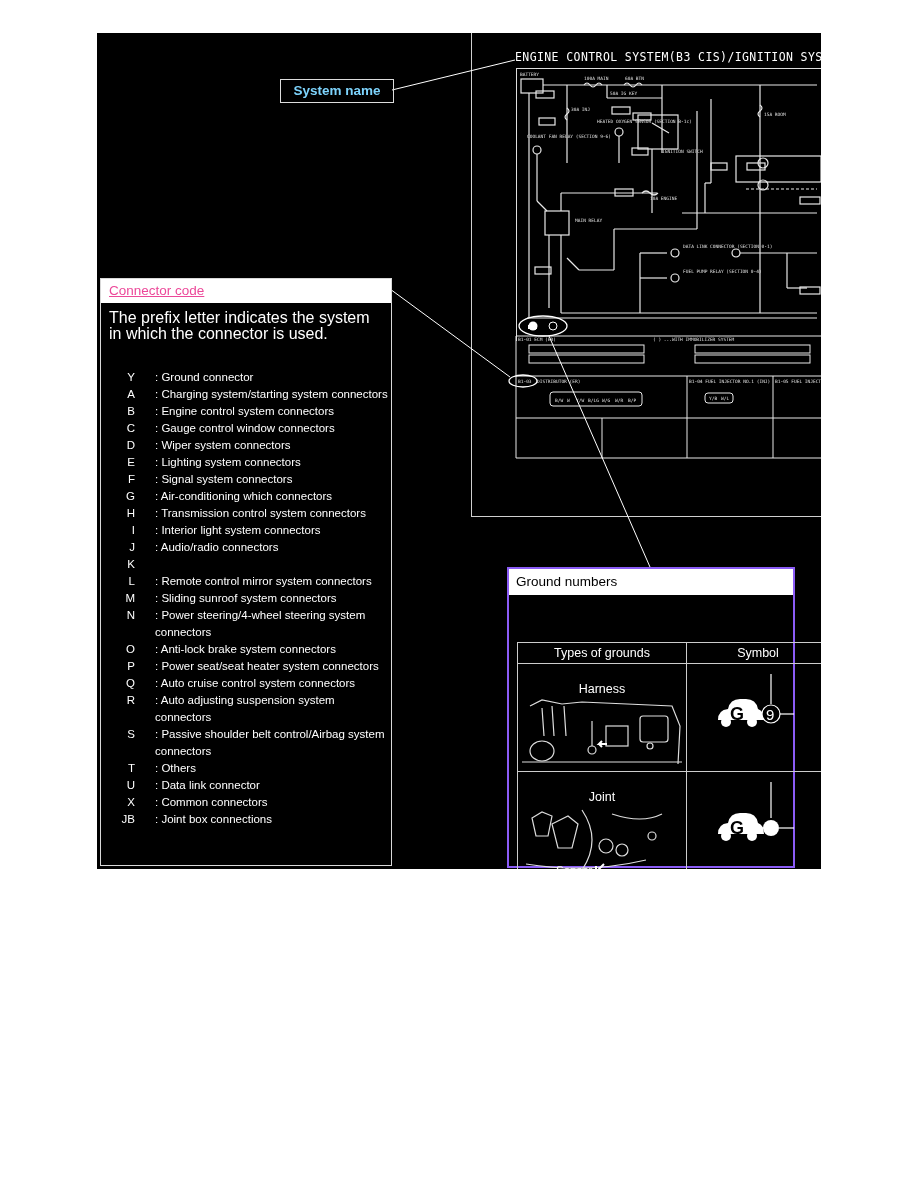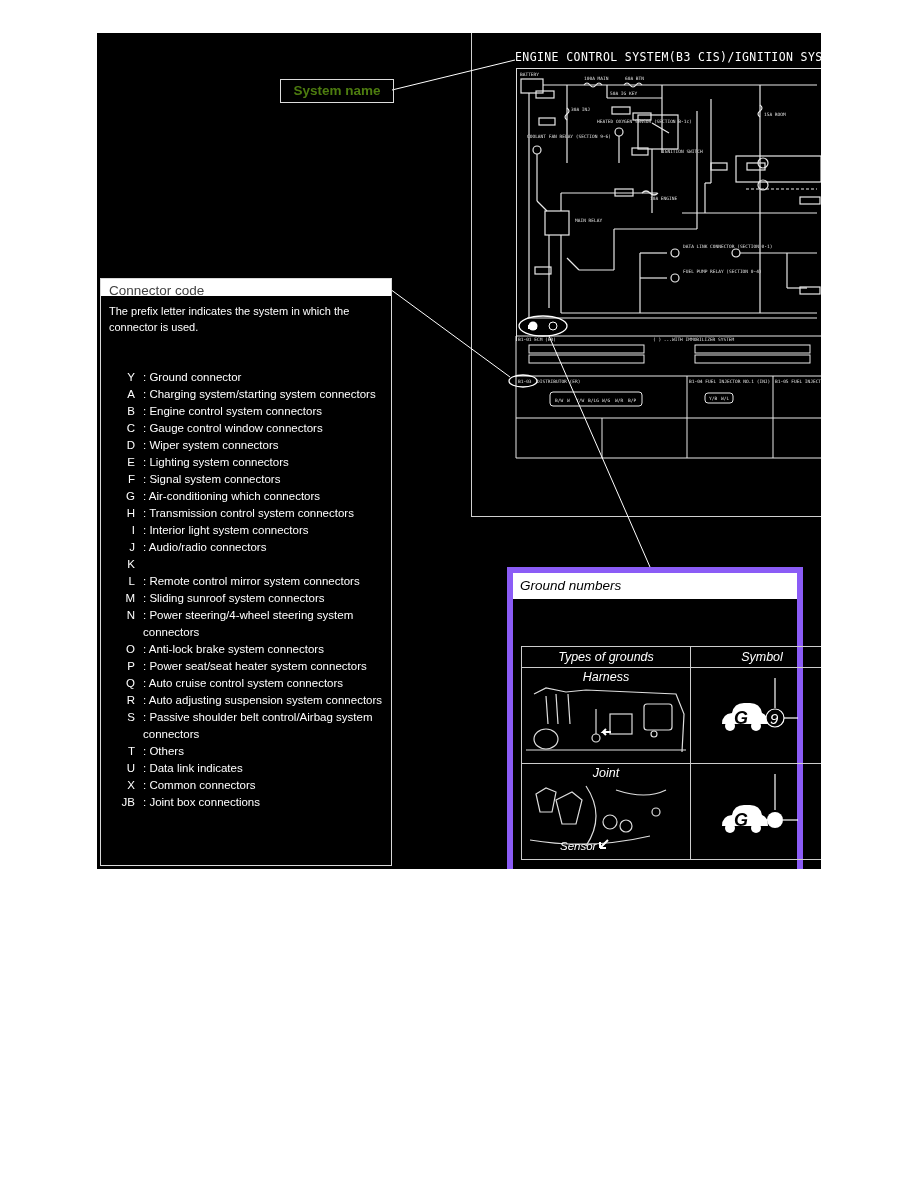--- a/index.html
+++ b/index.html
@@ -7,38 +7,38 @@
   .panel { position: absolute; left: 97px; top: 33px; width: 724px; height: 836px; background: #000; overflow: hidden; }
   .abs { position: absolute; }
   .mono { font-family: "DejaVu Sans Mono", "Liberation Mono", monospace; }
 
   
   .schem-frame { left: 374px; top: 0; width: 360px; height: 483px; border-left: 1px solid #cfcfcf; border-bottom: 1px solid #cfcfcf; }
   .schem-title { left: 418px; top: 17px; color: #fff; font-size: 11.5px; letter-spacing: 0.4px; white-space: nowrap; }
   .schem-inner { left: 419px; top: 35px; width: 320px; height: 272px; border-left: 1px solid #ddd; border-top: 1px solid #ddd; }
 
   
-  .sysname { left: 183px; top: 46px; width: 112px; height: 22px; border: 1px solid #ddd; color: #4d7c0f; font-weight: bold; font-size: 13.5px; line-height: 22px; text-align: center; }
+  .sysname { left: 183px; top: 46px; width: 112px; height: 22px; border: 1px solid #ddd; color: #7dd3fc; font-weight: bold; font-size: 13.5px; line-height: 22px; text-align: center; }
 
   .cc-box { left: 3px; top: 245px; width: 290px; height: 586px; border: 1px solid #d8d8d8; color: #fff; }
-  .cc-head { background: #fff; color: #404040; font-size: 13.5px; height: 17px; line-height: 24px; padding-left: 8px; }
-  .cc-intro { font-size: 11px; line-height: 16px; padding: 7px 8px 0 8px; }
+  .cc-head { background: #fff; color: #ec4899; font-size: 13.5px; height: 24px; line-height: 24px; padding-left: 8px; text-decoration: underline; }
+  .cc-intro { font-size: 16px; line-height: 16px; padding: 7px 8px 0 8px; }
   .cc-list { position: absolute; left: 0; top: 90px; width: 100%; font-size: 11.5px; }
   .cc-row { display: flex; line-height: 17px; }
   .cc-letter { width: 36px; text-align: right; padding-right: 2px; box-sizing: border-box; }
-  .cc-desc { flex: 1; padding-left: 6px; }
-
-  .gn-box { left: 410px; top: 534px; width: 284px; height: 297px; border: 6px solid #8b5cf6; color: #fff; font-style: italic; }
+  .cc-desc { flex: 1; padding-left: 6px; margin-left: 12px; }
+
+  .gn-box { left: 410px; top: 534px; width: 284px; height: 297px; border: 2px solid #8b5cf6; color: #fff; }
   .gn-head { background: #fff; color: #000; font-size: 13.5px; height: 26px; line-height: 26px; padding-left: 7px; }
   .gn-intro { font-size: 12px; line-height: 13px; padding: 7px 6px 0 6px; }
   .gn-table { position: absolute; left: 8px; top: 73px; width: 313px; border-collapse: collapse; font-size: 12.5px; padding-left: 32px; }
   .gn-table th, .gn-table td { border: 1px solid #ccc; padding: 0; text-align: center; color: #fff; font-weight: normal; }
   .gn-table th { height: 20px; }
   .gn-table td { height: 94px; vertical-align: top; }
-  .cell-label { display: block; margin-top: 2px; }
+  .cell-label { display: block; margin-top: 18px; }
 
   .conn-svg { position: absolute; left: 0; top: 0; }
 </style>
 </head>
 <body>
 
 <div class="panel">
 
   <div class="abs schem-frame"></div>
   <div class="abs schem-title mono">ENGINE CONTROL SYSTEM(B3 CIS)/IGNITION SYSTEM(B3 C)</div>
@@ -272,21 +272,21 @@
         <div class="cc-row">
           <span class="cc-letter">S</span>
           <span class="cc-desc">: Passive shoulder belt control/Airbag system connectors</span>
         </div>
         <div class="cc-row">
           <span class="cc-letter">T</span>
           <span class="cc-desc">: Others</span>
         </div>
         <div class="cc-row">
           <span class="cc-letter">U</span>
-          <span class="cc-desc">: Data link indicates</span>
+          <span class="cc-desc">: Data link connector</span>
         </div>
         <div class="cc-row">
           <span class="cc-letter">X</span>
           <span class="cc-desc">: Common connectors</span>
         </div>
         <div class="cc-row">
           <span class="cc-letter">JB</span>
           <span class="cc-desc">: Joint box connections</span>
         </div>
       </div>

